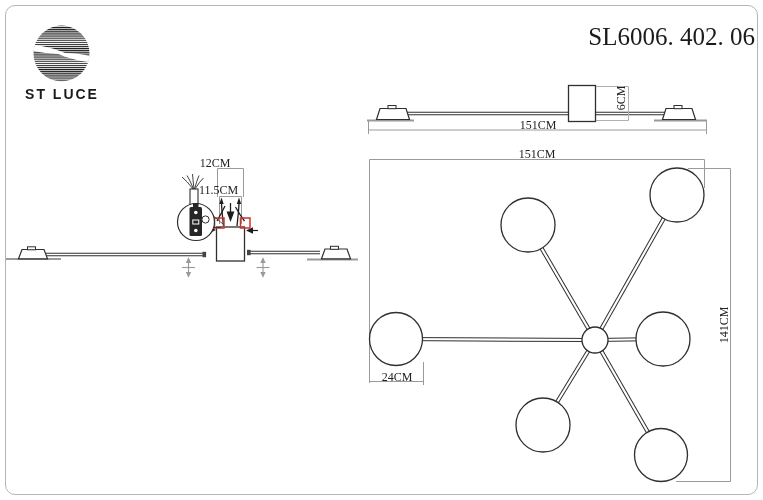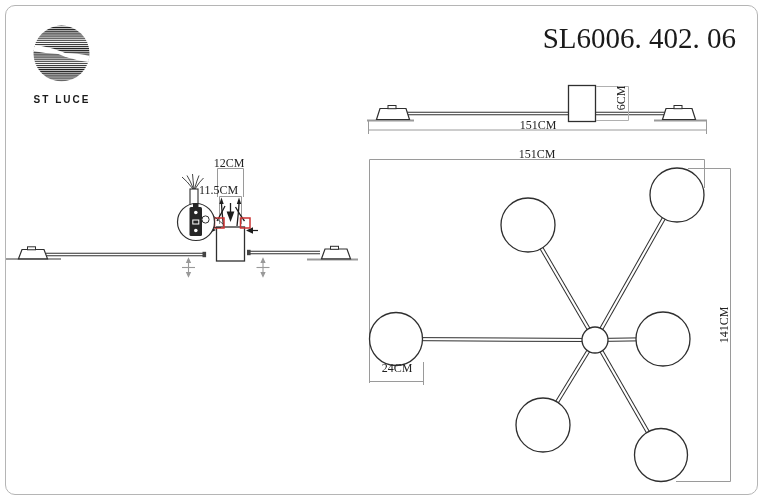--- a/index.html
+++ b/index.html
@@ -7,39 +7,39 @@
     position:relative;width:763px;height:500px;background:#fff;overflow:hidden;
     font-family:"Liberation Sans",sans-serif;
   }
   .frame{
     position:absolute;left:5px;top:5px;right:5px;bottom:5px;
     border:1px solid #b5b5b5;border-radius:10px;pointer-events:none;
   }
   .logo-svg{position:absolute;left:33px;top:25px;}
   .brand-name{
     position:absolute;left:18px;top:87px;width:88px;text-align:center;
-    font-family:"Liberation Sans",sans-serif;font-weight:bold;font-size:10px;
-    letter-spacing:2px;color:#1a1a1a;line-height:1;margin-top:8px;
+    font-family:"Liberation Sans",sans-serif;font-weight:bold;font-size:14px;
+    letter-spacing:2px;color:#1a1a1a;line-height:1;
   }
   .model{
-    position:absolute;right:27px;top:24px;
-    font-family:"Liberation Serif",serif;font-size:29px;color:#1a1a1a;line-height:1;
+    position:absolute;right:8px;top:24px;
+    font-family:"Liberation Serif",serif;font-size:25px;color:#1a1a1a;line-height:1;
     white-space:nowrap;
   }
   .drawing{position:absolute;left:0;top:0;}
   .dim{
     position:absolute;font-family:"Liberation Serif",serif;font-size:12px;
     color:#222;text-align:center;line-height:1;white-space:nowrap;
   }
   .dim-side-151{left:511px;top:119px;width:54px;}
   .dim-6cm{left:592px;top:91px;width:60px;height:14px;transform:rotate(-90deg);}
   .dim-plan-151{left:510px;top:148px;width:54px;}
   .dim-141cm{left:695px;top:318px;width:60px;height:14px;transform:rotate(-90deg);}
-  .dim-24cm{left:375px;top:362px;width:44px;}
-  .dim-12cm{left:207px;top:157px;width:44px;}
+  .dim-24cm{left:375px;top:371px;width:44px;}
+  .dim-12cm{left:193px;top:157px;width:44px;}
   .dim-115cm{left:190px;top:184px;width:57px;}
 </style>
 </head>
 <body>
 
 <div class="page">
 
   <div class="frame"></div>
 
   <svg class="logo-svg" width="57" height="57" viewBox="0 0 57 57">

